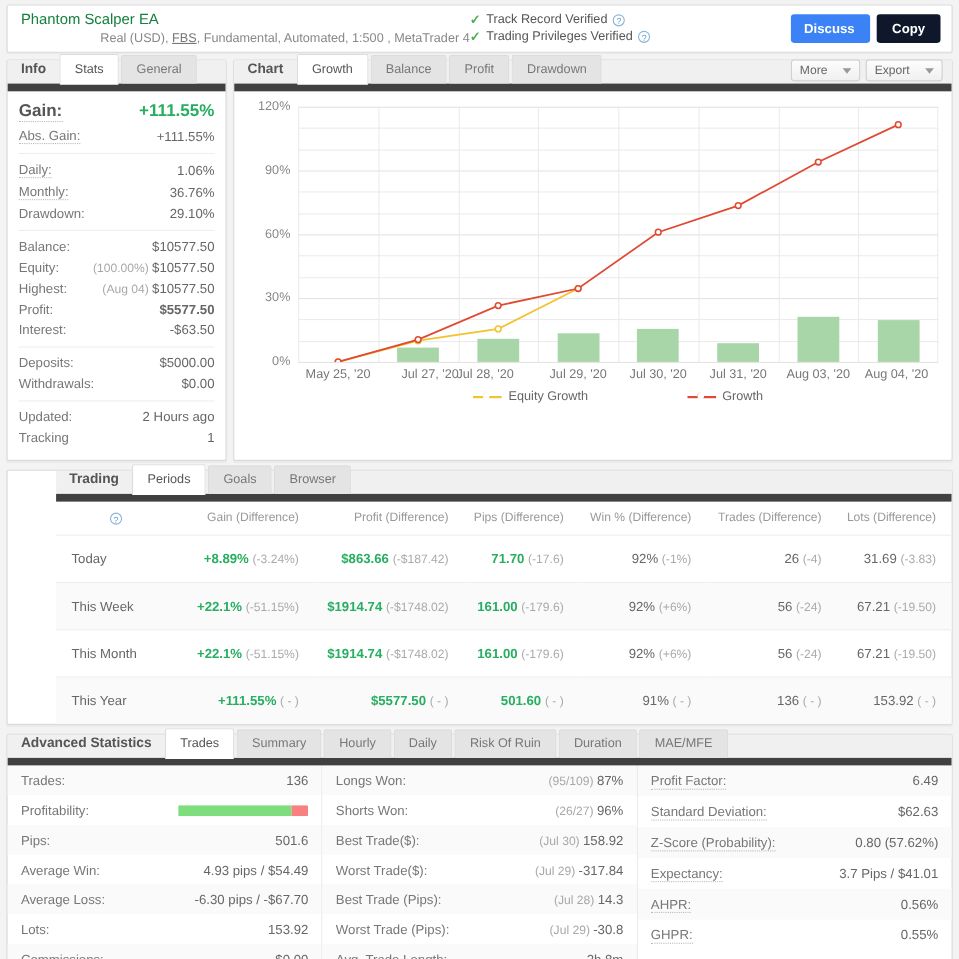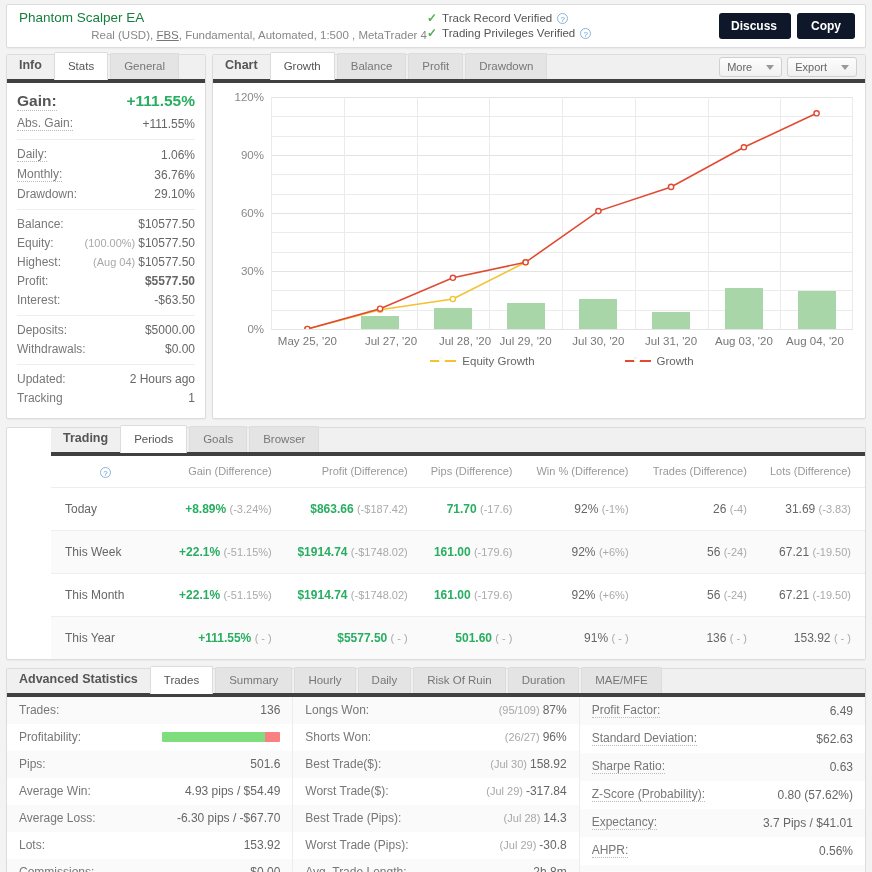--- a/index.html
+++ b/index.html
@@ -41,28 +41,28 @@
     color: #5b9bd5; font-size: 8px; text-align: center;
     margin-left: 5px; vertical-align: middle;
   }
   .header-right { display: flex; align-items: center; gap: 6px; padding-right: 10px; }
   .btn-pill {
     border: none; border-radius: 3px; color: #fff;
     font-size: 12px; font-weight: bold;
     padding: 6px 14px; cursor: pointer;
     font-family: "Liberation Sans", sans-serif;
   }
-  .btn-discuss { background: #0f172a; padding-left: 12px; }
+  .btn-discuss { background: #3b82f6; padding-left: 12px; }
   .btn-copy { background: #0f172a; }
 
   
   .tabbar {
     display: flex; align-items: flex-end;
     background: #f0f0f0;
-    border-bottom: 4px solid #404040;
+    border-bottom: 7px solid #404040;
     height: 28px;
     padding-left: 0;
   }
   .tabbar-title {
     font-weight: bold; color: #555; font-size: 12.5px;
     padding: 0 12px; line-height: 27px;
   }
   .tab {
     font-size: 11.5px; color: #777;
     padding: 0 13px; line-height: 25px; height: 26px;
@@ -313,21 +313,21 @@
               <circle cx="109.1" cy="211.7" r="2.6" fill="#ffffff" stroke="#e04a32" stroke-width="1.4"></circle>
               <circle cx="181.9" cy="180.8" r="2.6" fill="#ffffff" stroke="#e04a32" stroke-width="1.4"></circle>
               <circle cx="254.6" cy="165.3" r="2.6" fill="#ffffff" stroke="#e04a32" stroke-width="1.4"></circle>
               <circle cx="327.4" cy="114.1" r="2.6" fill="#ffffff" stroke="#e04a32" stroke-width="1.4"></circle>
               <circle cx="400.1" cy="89.9" r="2.6" fill="#ffffff" stroke="#e04a32" stroke-width="1.4"></circle>
               <circle cx="472.9" cy="50.3" r="2.6" fill="#ffffff" stroke="#e04a32" stroke-width="1.4"></circle>
               <circle cx="545.6" cy="16.3" r="2.6" fill="#ffffff" stroke="#e04a32" stroke-width="1.4"></circle>
             </svg>
             <div class="xlab" style="left: 36.375px;">May 25, '20</div>
             <div class="xlab" style="left: 120px;">Jul 27, '20</div>
-            <div class="xlab" style="left: 194px;">Jul 28, '20</div>
+            <div class="xlab" style="left: 170px;">Jul 28, '20</div>
             <div class="xlab" style="left: 254.625px;">Jul 29, '20</div>
             <div class="xlab" style="left: 327.375px;">Jul 30, '20</div>
             <div class="xlab" style="left: 400.125px;">Jul 31, '20</div>
             <div class="xlab" style="left: 472.875px;">Aug 03, '20</div>
             <div class="xlab" style="left: 544px;">Aug 04, '20</div>
           </div>
         <div class="legend">
           <div class="lgitem">
             <span class="lgline" id="lg0" style="background: rgb(242, 194, 48); --c: #f2c230;">
                 <span style="position: absolute; left: 9px; top: -3px; width: 5px; height: 5px; border-radius: 50%; background: rgb(255, 255, 255); border: 1.4px solid rgb(242, 194, 48); box-sizing: border-box;"></span>
@@ -483,24 +483,20 @@
       <div class="adv-col" id="adv-col3">
           <div class="srow">
             <span class="k ul">Profit Factor:</span>
             <span class="v"><span>6.49</span></span>
           </div>
           <div class="srow">
             <span class="k ul">Standard Deviation:</span>
             <span class="v"><span>$62.63</span></span>
           </div>
           <div class="srow">
-            <span class="k ul">Sharpe Ratio:</span>
-            <span class="v"><span>0.63</span></span>
-          </div>
-          <div class="srow">
             <span class="k ul">Z-Score (Probability):</span>
             <span class="v"><span>0.80 (57.62%)</span></span>
           </div>
           <div class="srow">
             <span class="k ul">Expectancy:</span>
             <span class="v"><span>3.7 Pips / $41.01</span></span>
           </div>
           <div class="srow">
             <span class="k ul">AHPR:</span>
             <span class="v"><span>0.56%</span></span>

